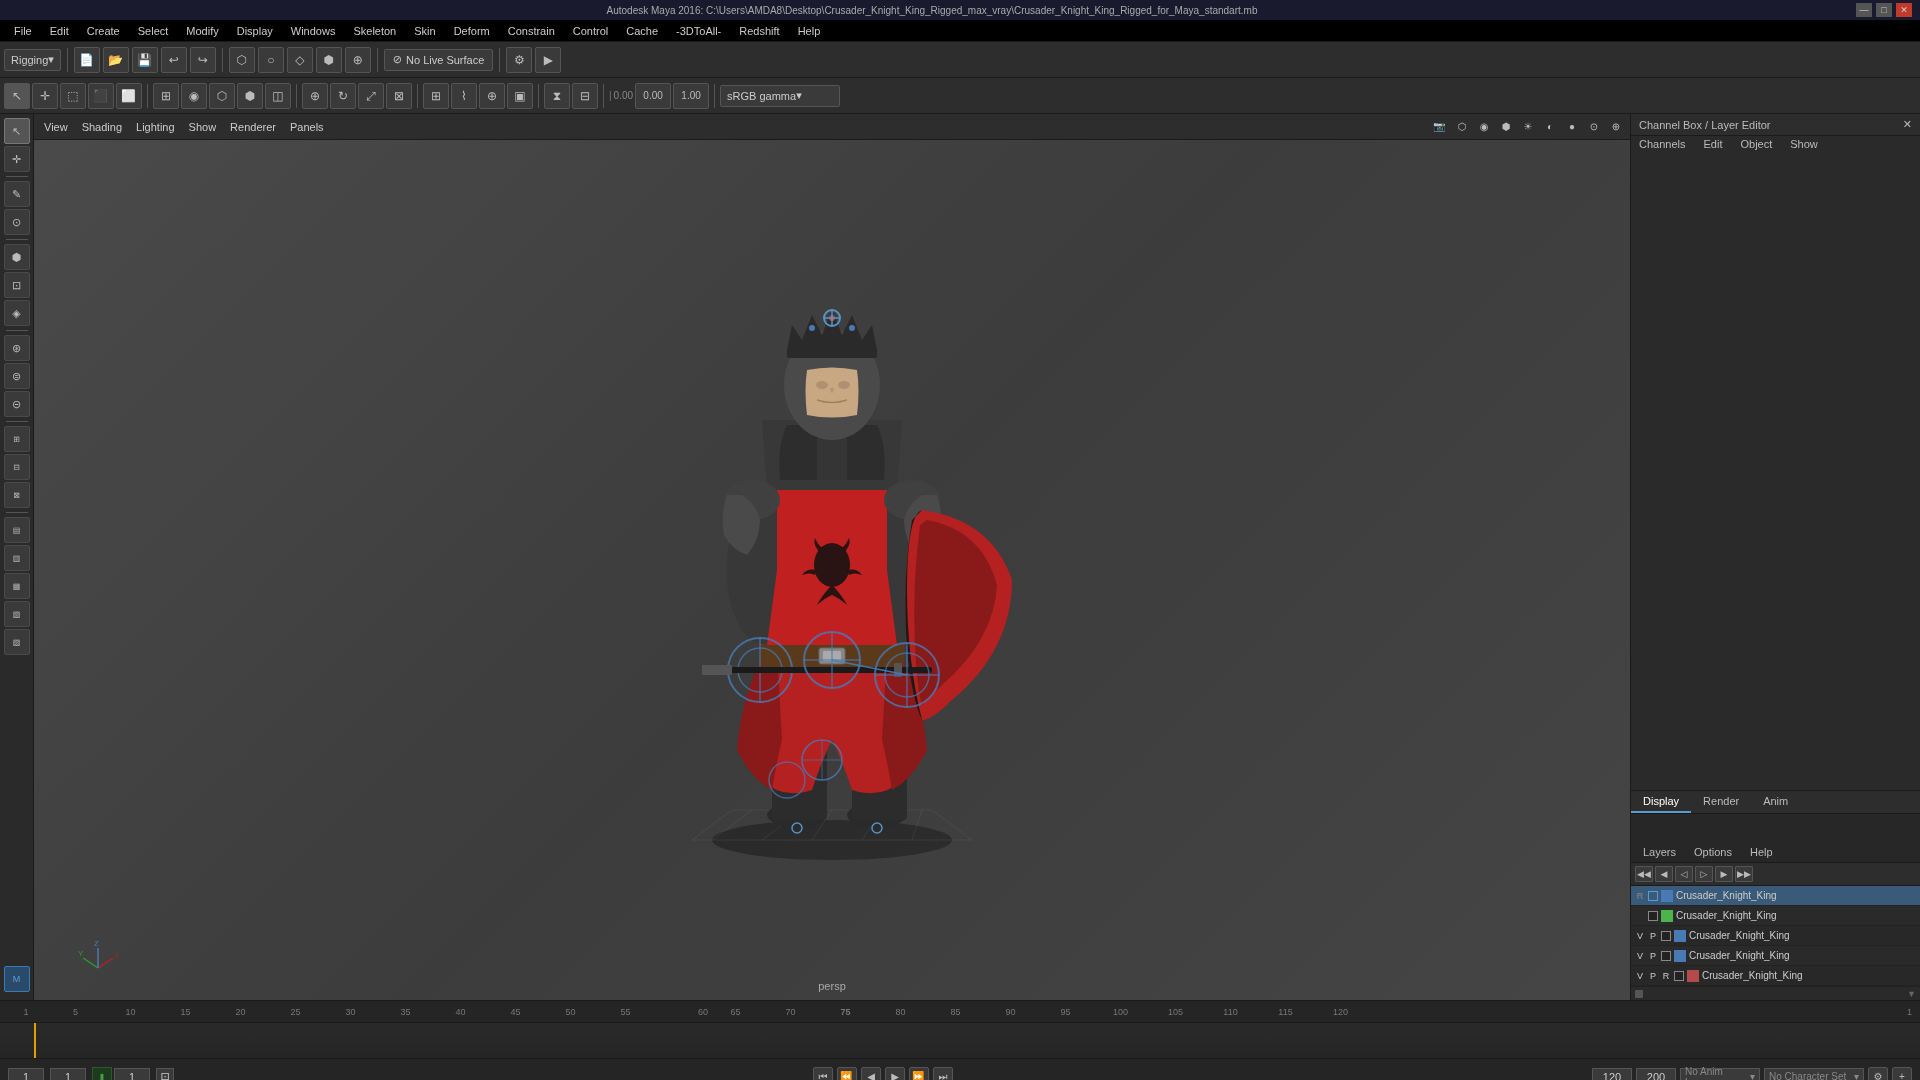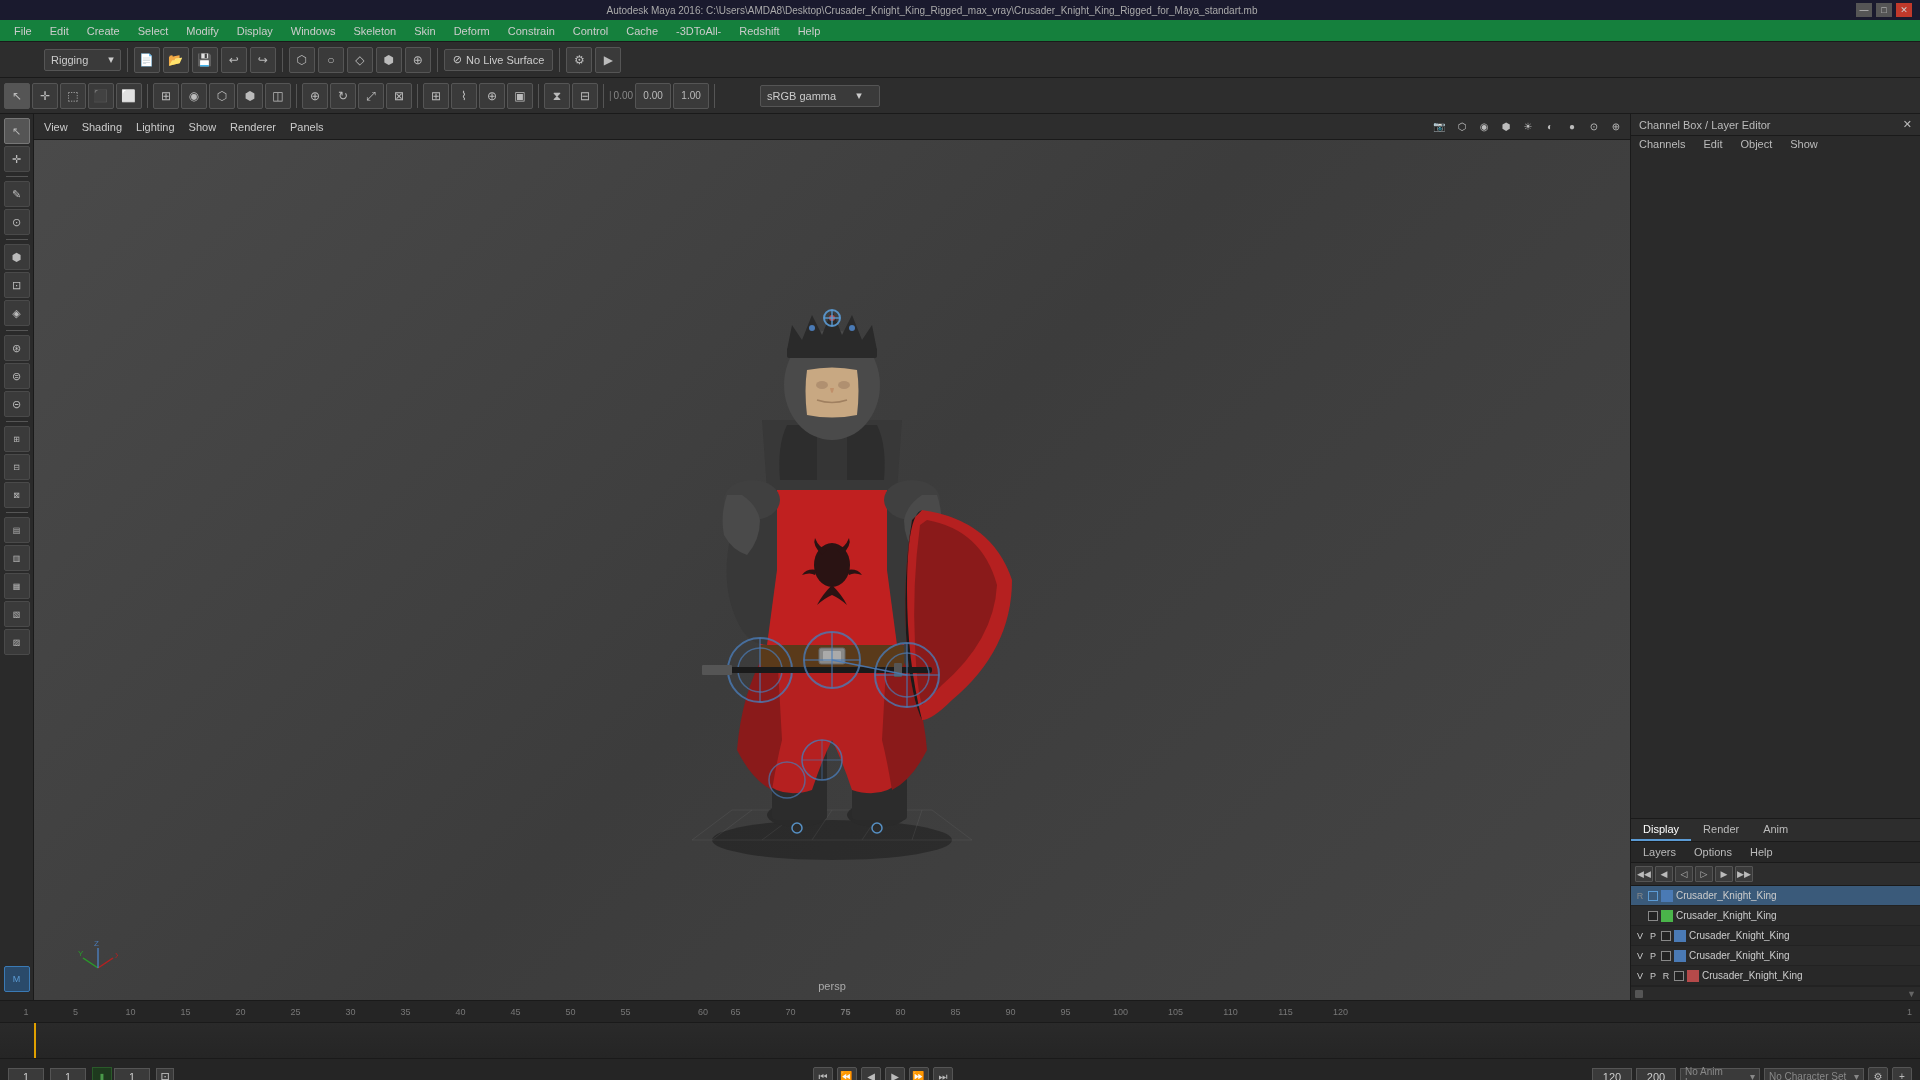--- a/index.html
+++ b/index.html
@@ -36,21 +36,21 @@
       font-size: 9px;
       cursor: pointer;
       display: flex; align-items: center; justify-content: center;
     }
     #title-bar .win-btn.close { background: #c0392b; }
 
     
     #menu-bar {
       width: 100%;
       height: 22px;
-      background: #15803d;
+      background: #000000;
       display: flex;
       align-items: center;
       padding: 0 6px;
       gap: 2px;
       border-bottom: 1px solid #1a1a1a;
     }
     .menu-item {
       padding: 2px 8px;
       color: #ccc;
       cursor: pointer;
@@ -86,23 +86,22 @@
       font-size: 12px;
     }
     .toolbar-dropdown {
       height: 22px;
       background: #3a3a3a;
       border: 1px solid #555;
       border-radius: 2px;
       padding: 0 6px;
       color: #ccc;
       font-size: 11px;
-      display: flex; align-items: center; gap: 20px;
-      cursor: pointer;
-      margin-left: 40px;
+      display: flex; align-items: center; gap: 0;
+      cursor: pointer;
     }
     .no-live-surface {
       display: flex;
       align-items: center;
       gap: 4px;
       padding: 2px 8px;
       background: #3a3a3a;
       border: 1px solid #555;
       border-radius: 2px;
       height: 22px;
@@ -262,20 +261,21 @@
       background: #272727;
       border-bottom: 1px solid #1a1a1a;
       padding: 2px 4px;
       gap: 2px;
     }
     .layer-subtab {
       padding: 2px 8px;
       font-size: 11px;
       color: #bbb;
       cursor: pointer;
+      margin-top: 28px;
     }
     #layer-controls {
       display: flex;
       align-items: center;
       justify-content: space-between;
       padding: 3px 4px;
       background: #2d2d2d;
       border-bottom: 1px solid #1a1a1a;
     }
     .layer-ctrl-btn {

